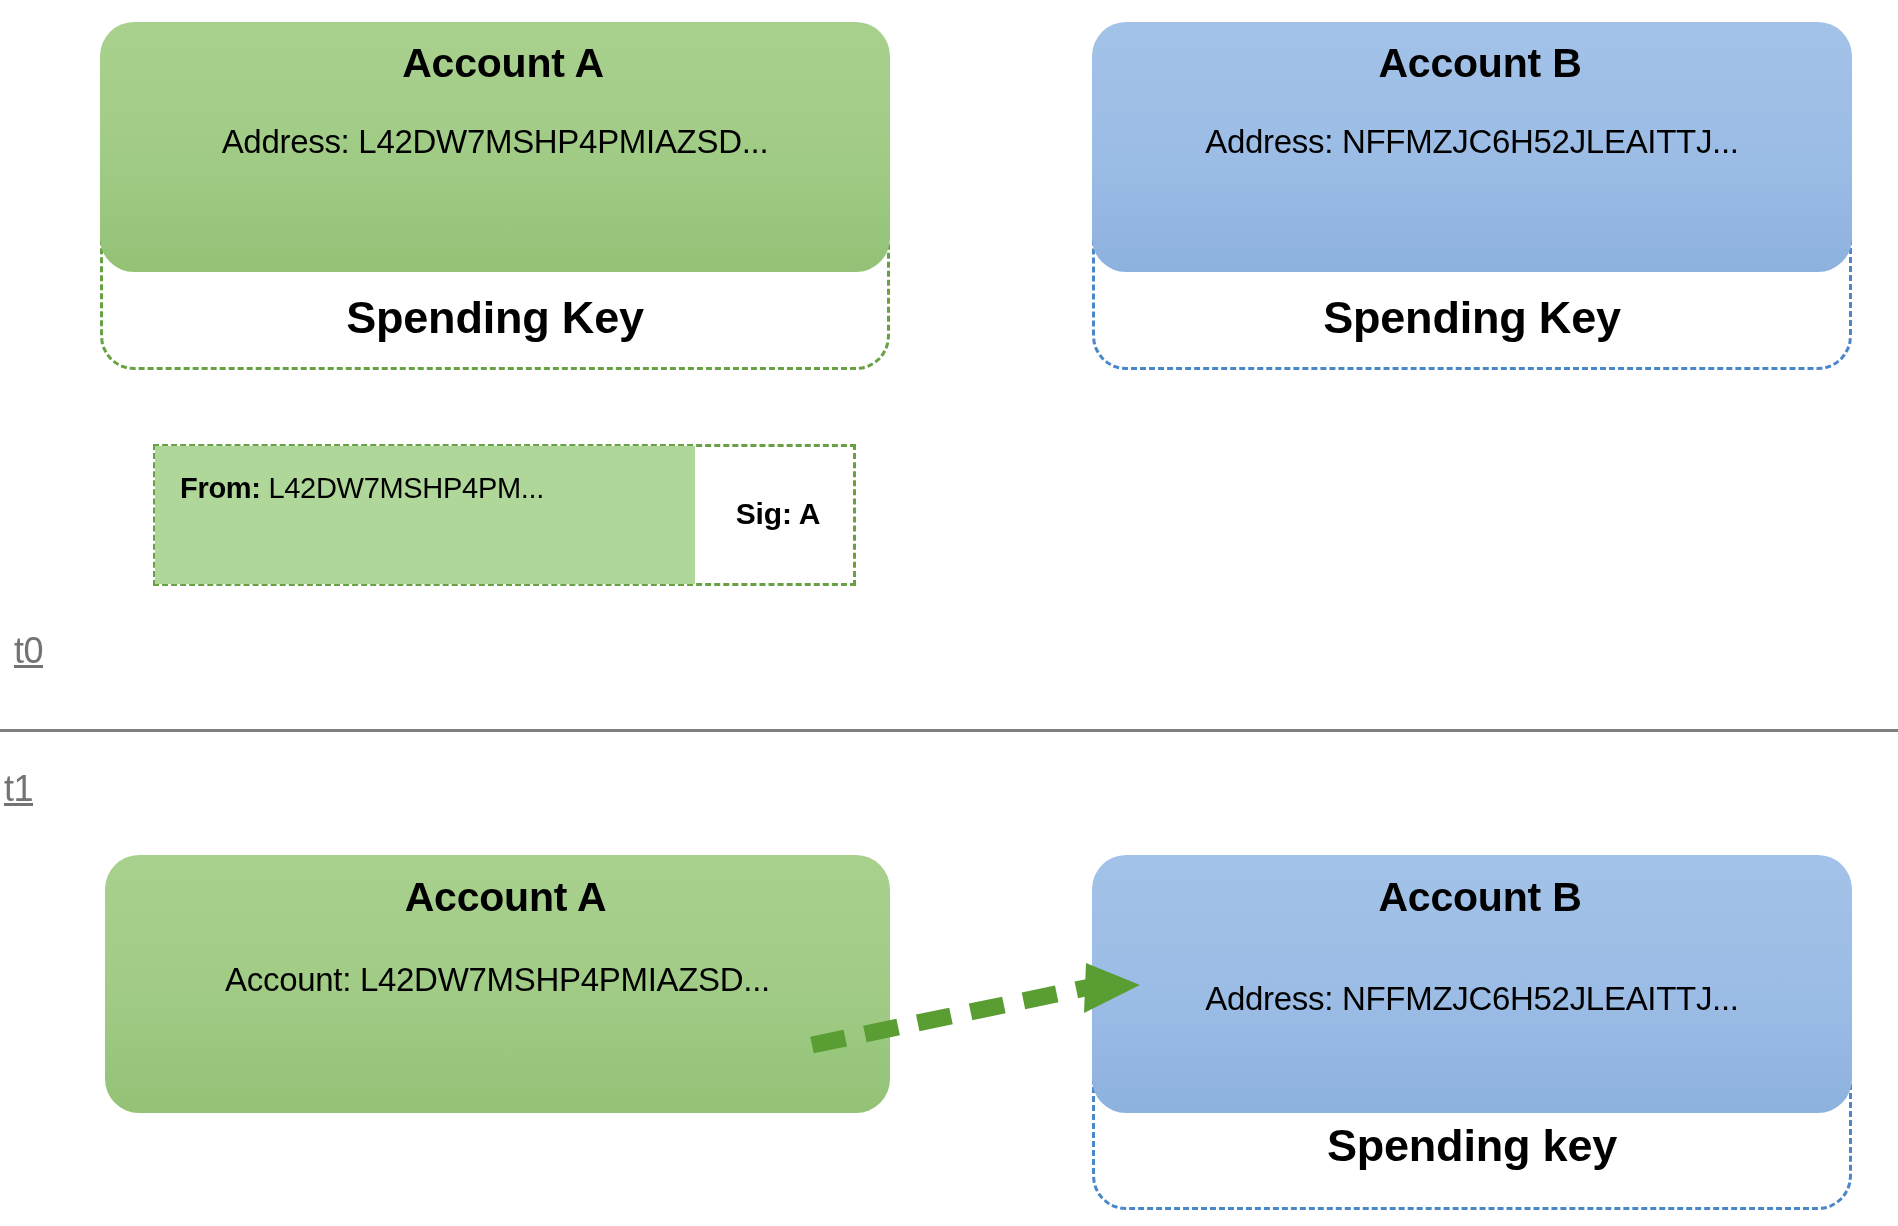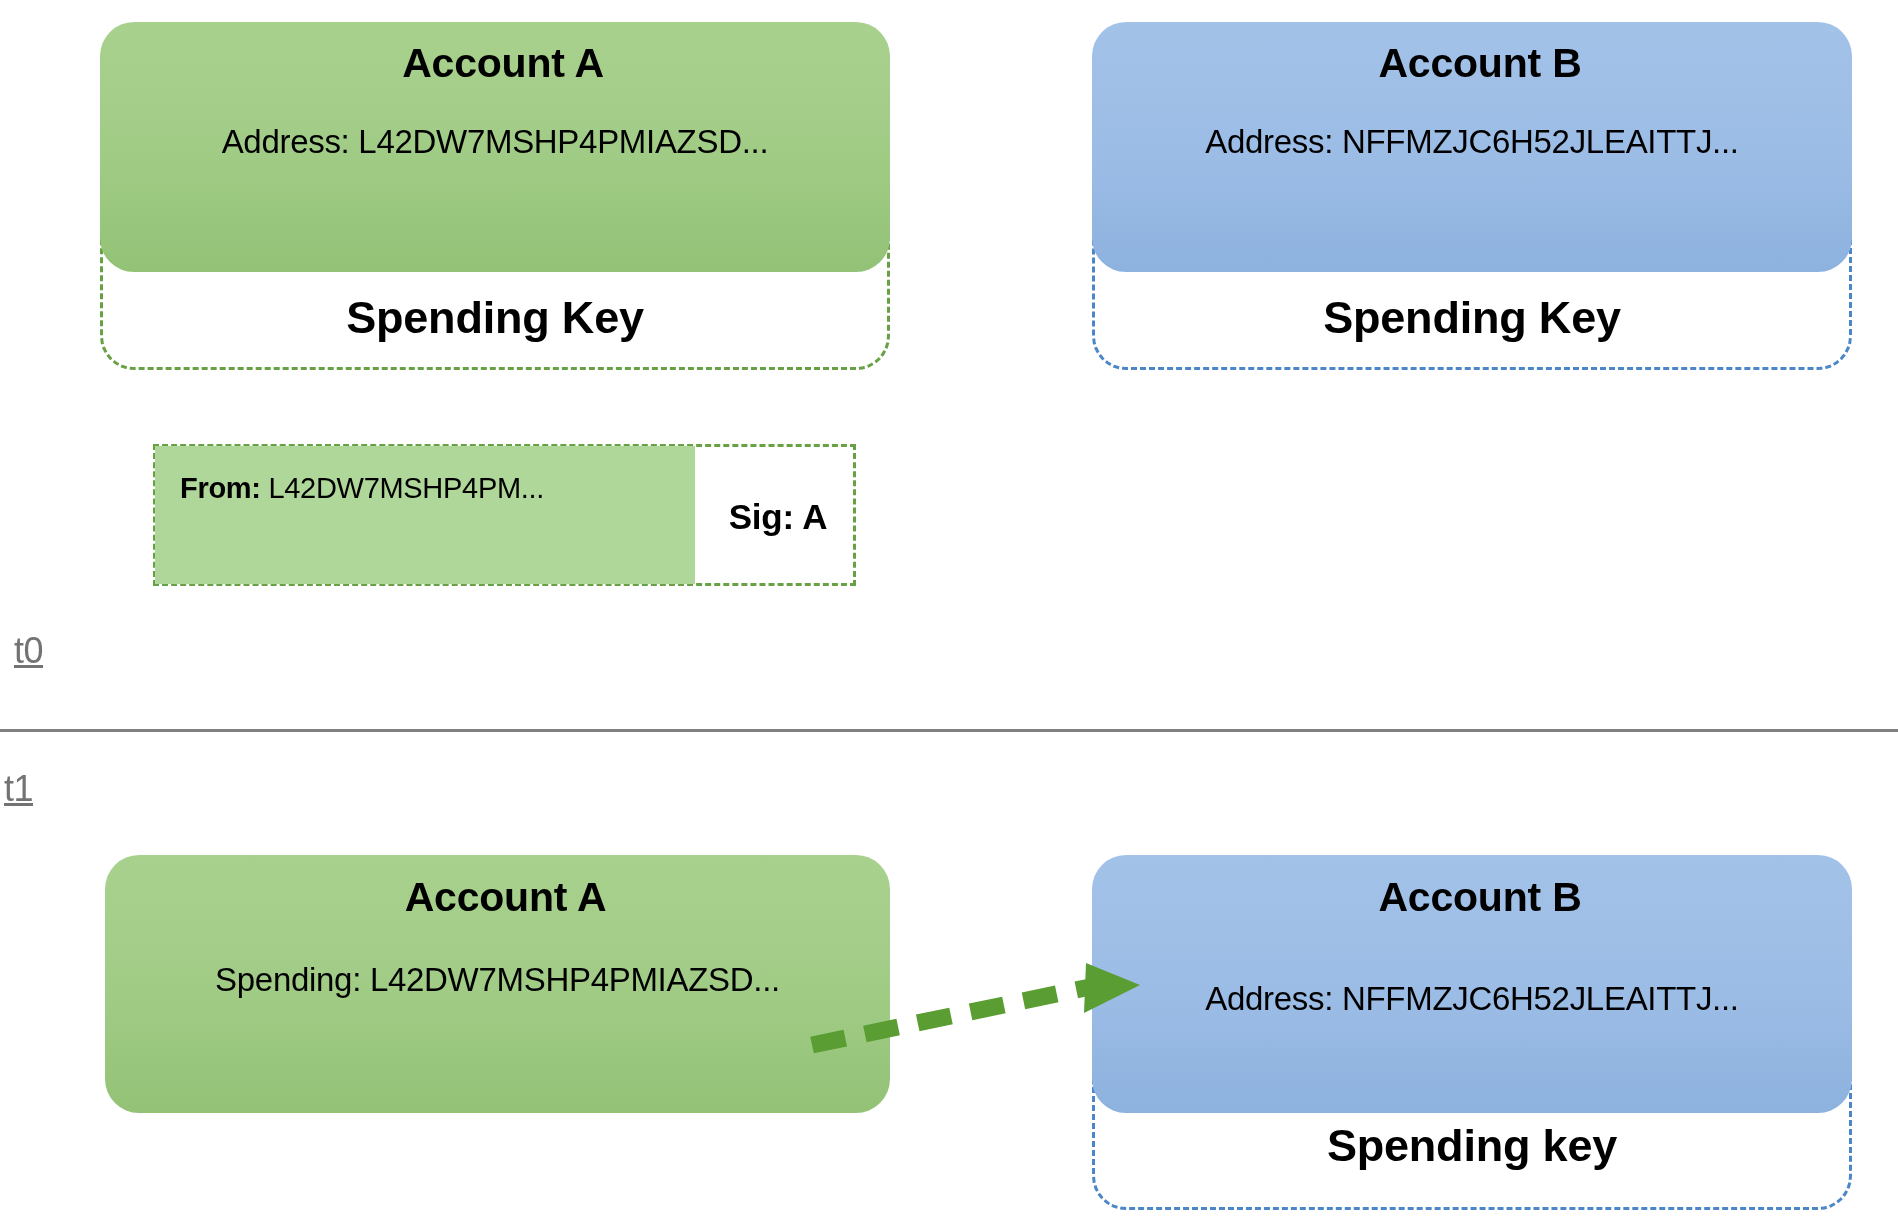--- a/index.html
+++ b/index.html
@@ -111,21 +111,21 @@
     font-size: 29px;
     color: #000000;
     white-space: nowrap;
     letter-spacing: -0.3px;
   }
   .txn-row b { font-weight: bold; }
   .txn-sig {
     position: absolute;
     text-align: center;
     font-weight: bold;
-    font-size: 35px;
+    font-size: 30px;
     color: #000000;
     letter-spacing: -0.2px;
   }
 
   
   .time-label {
     position: absolute;
     font-size: 36px;
     color: #737373;
     letter-spacing: -0.5px;
@@ -186,21 +186,21 @@
 
   <div class="acct-card green" style="left:105px; top:855px; width:785px; height:258px;">
   </div>
   <div class="acct-title" style="left:105px; top:727px; width:785px; top:728px;"></div>
 
   <div class="acct-title" style="left:105px; top:874px; width:785px;">Account A</div>
 
   <div style="position:absolute; left:105px; top:955px; width:785px; text-align:center;">
     <div style="display:inline-block; text-align:left;">
       <div style="font-size:33px; color:#000; white-space:nowrap; letter-spacing:-0.3px; line-height:50px;">
-        <span>Spending:</span>
+        <span>Account:</span>
         <span>L42DW7MSHP4PMIAZSD...</span>
       </div>
     </div>
   </div>
 
   <div class="key-box blue" style="left:1092px; top:1030px; width:760px; height:180px;">
   </div>
   <div class="key-label" style="left:1092px; top:1120px; width:760px;">Spending key</div>
 
   <div class="acct-card blue" style="left:1092px; top:855px; width:760px; height:258px;">

